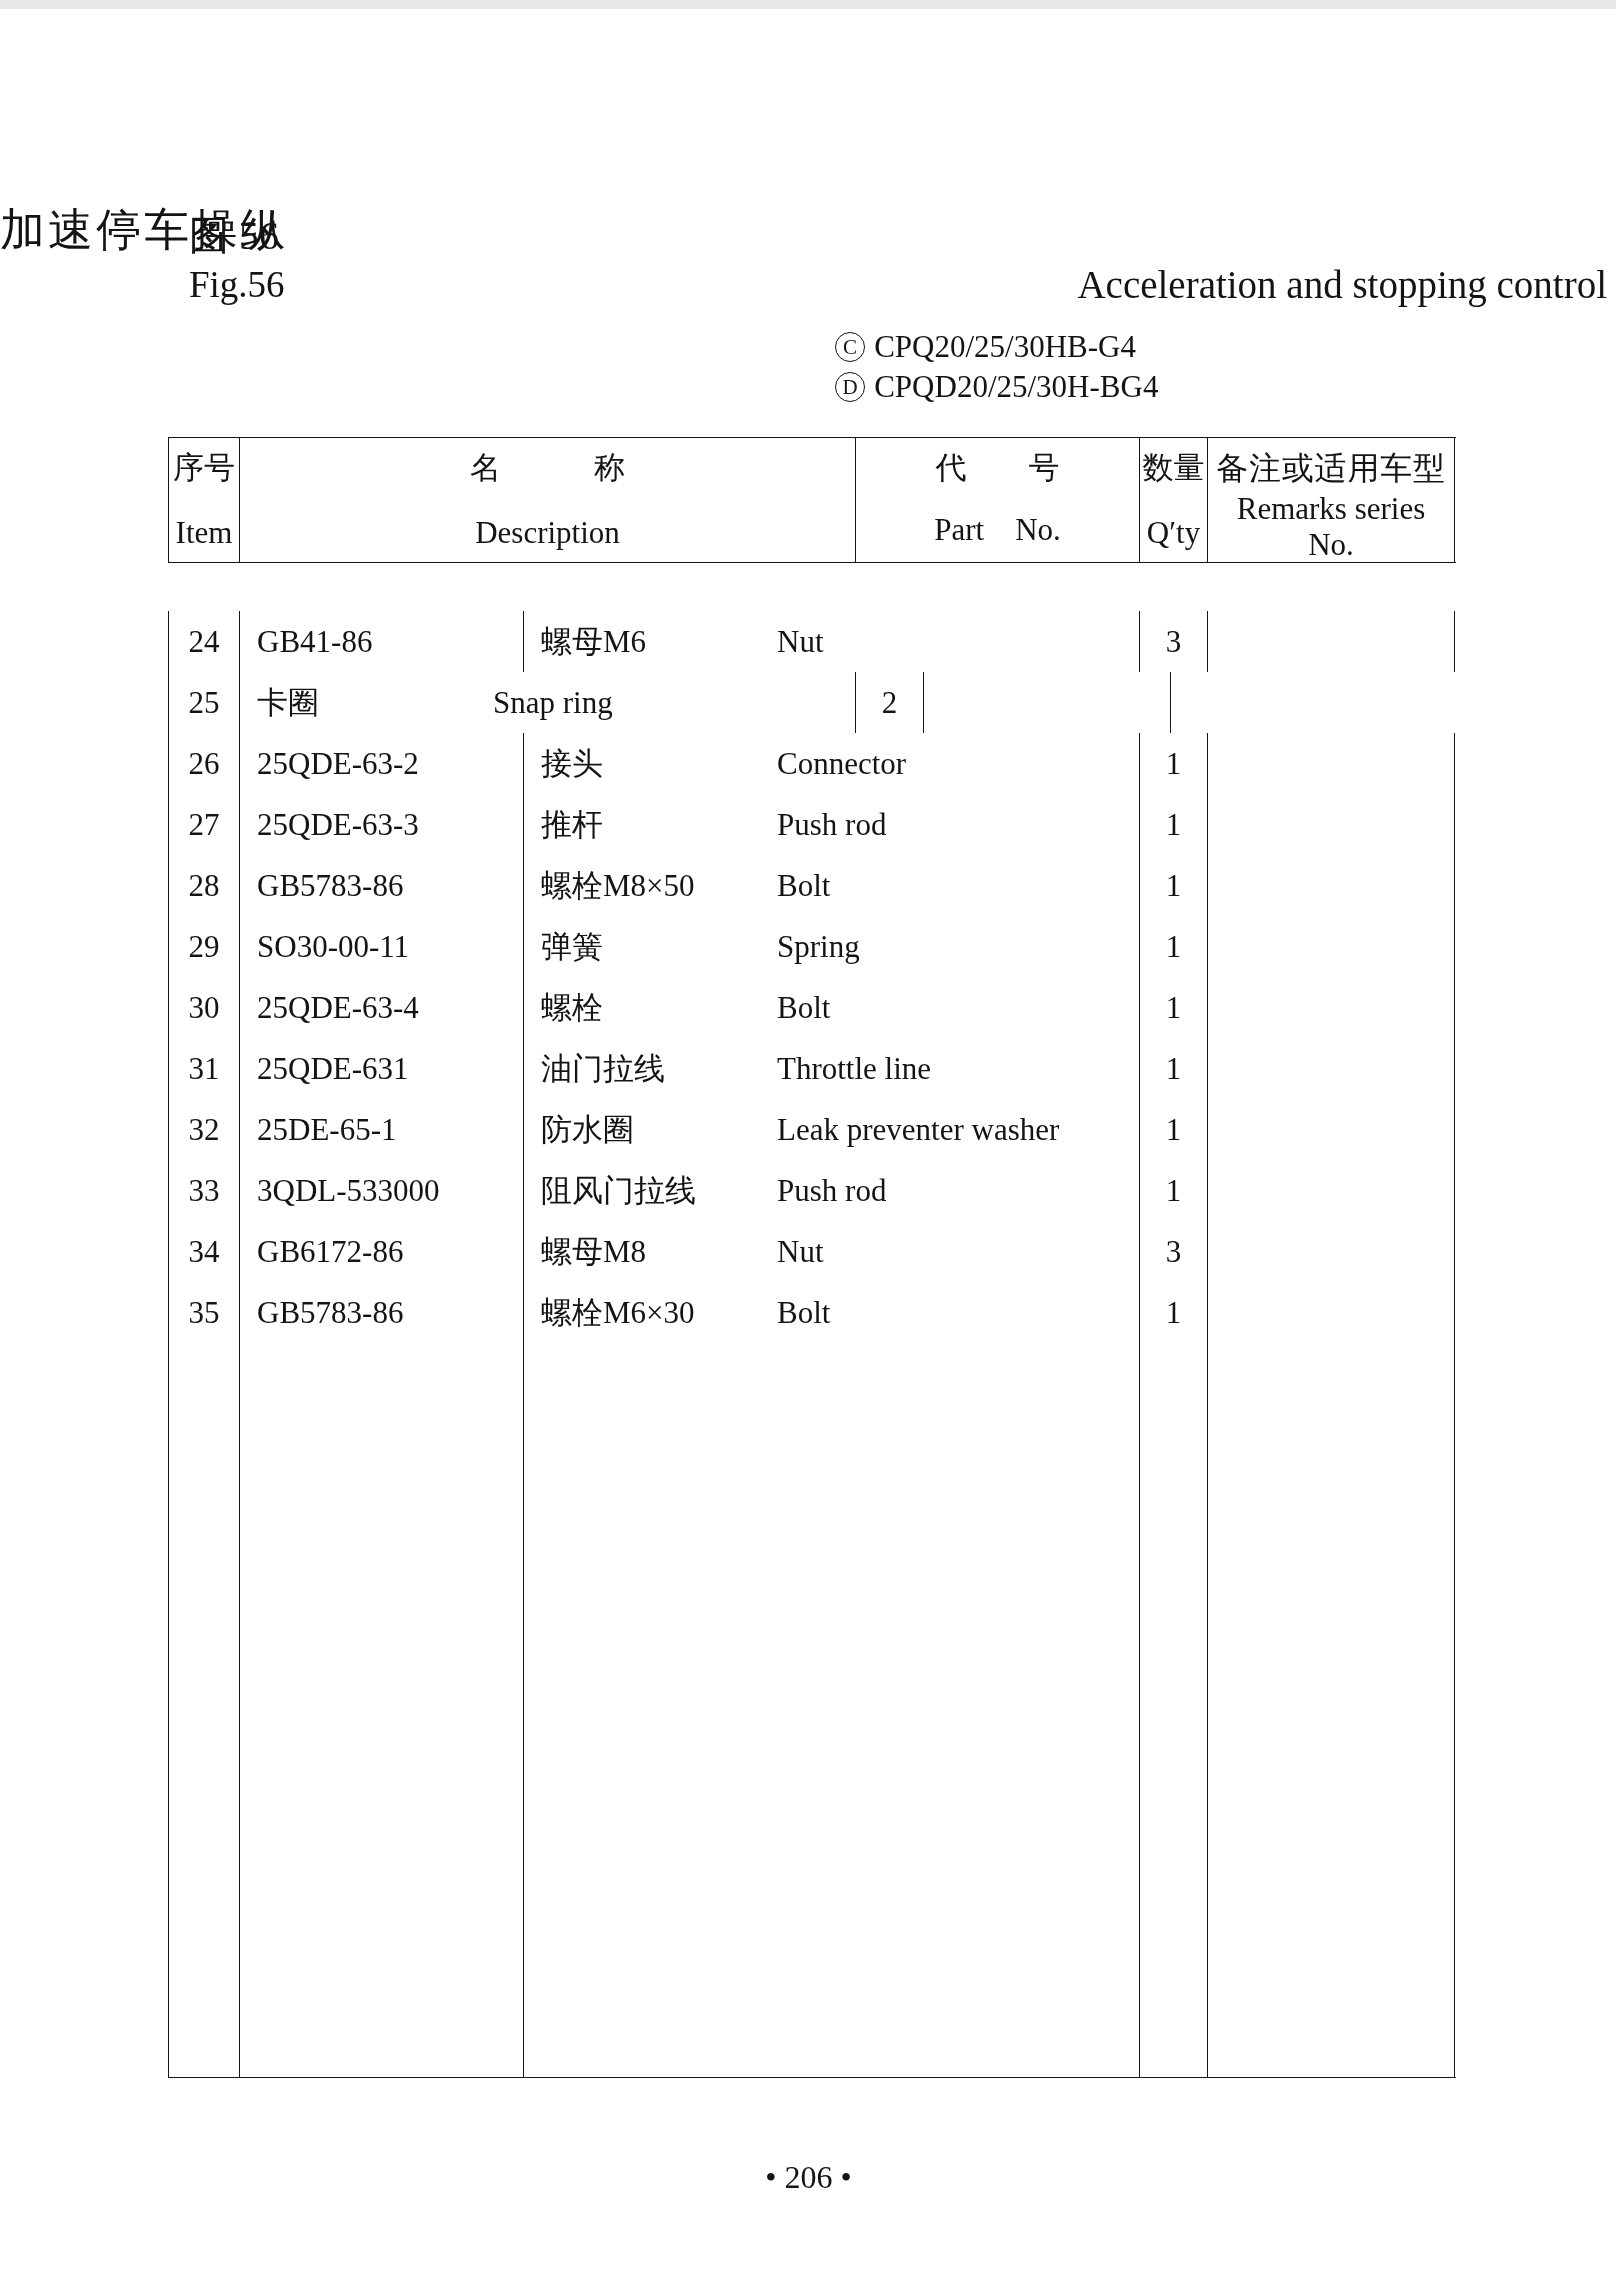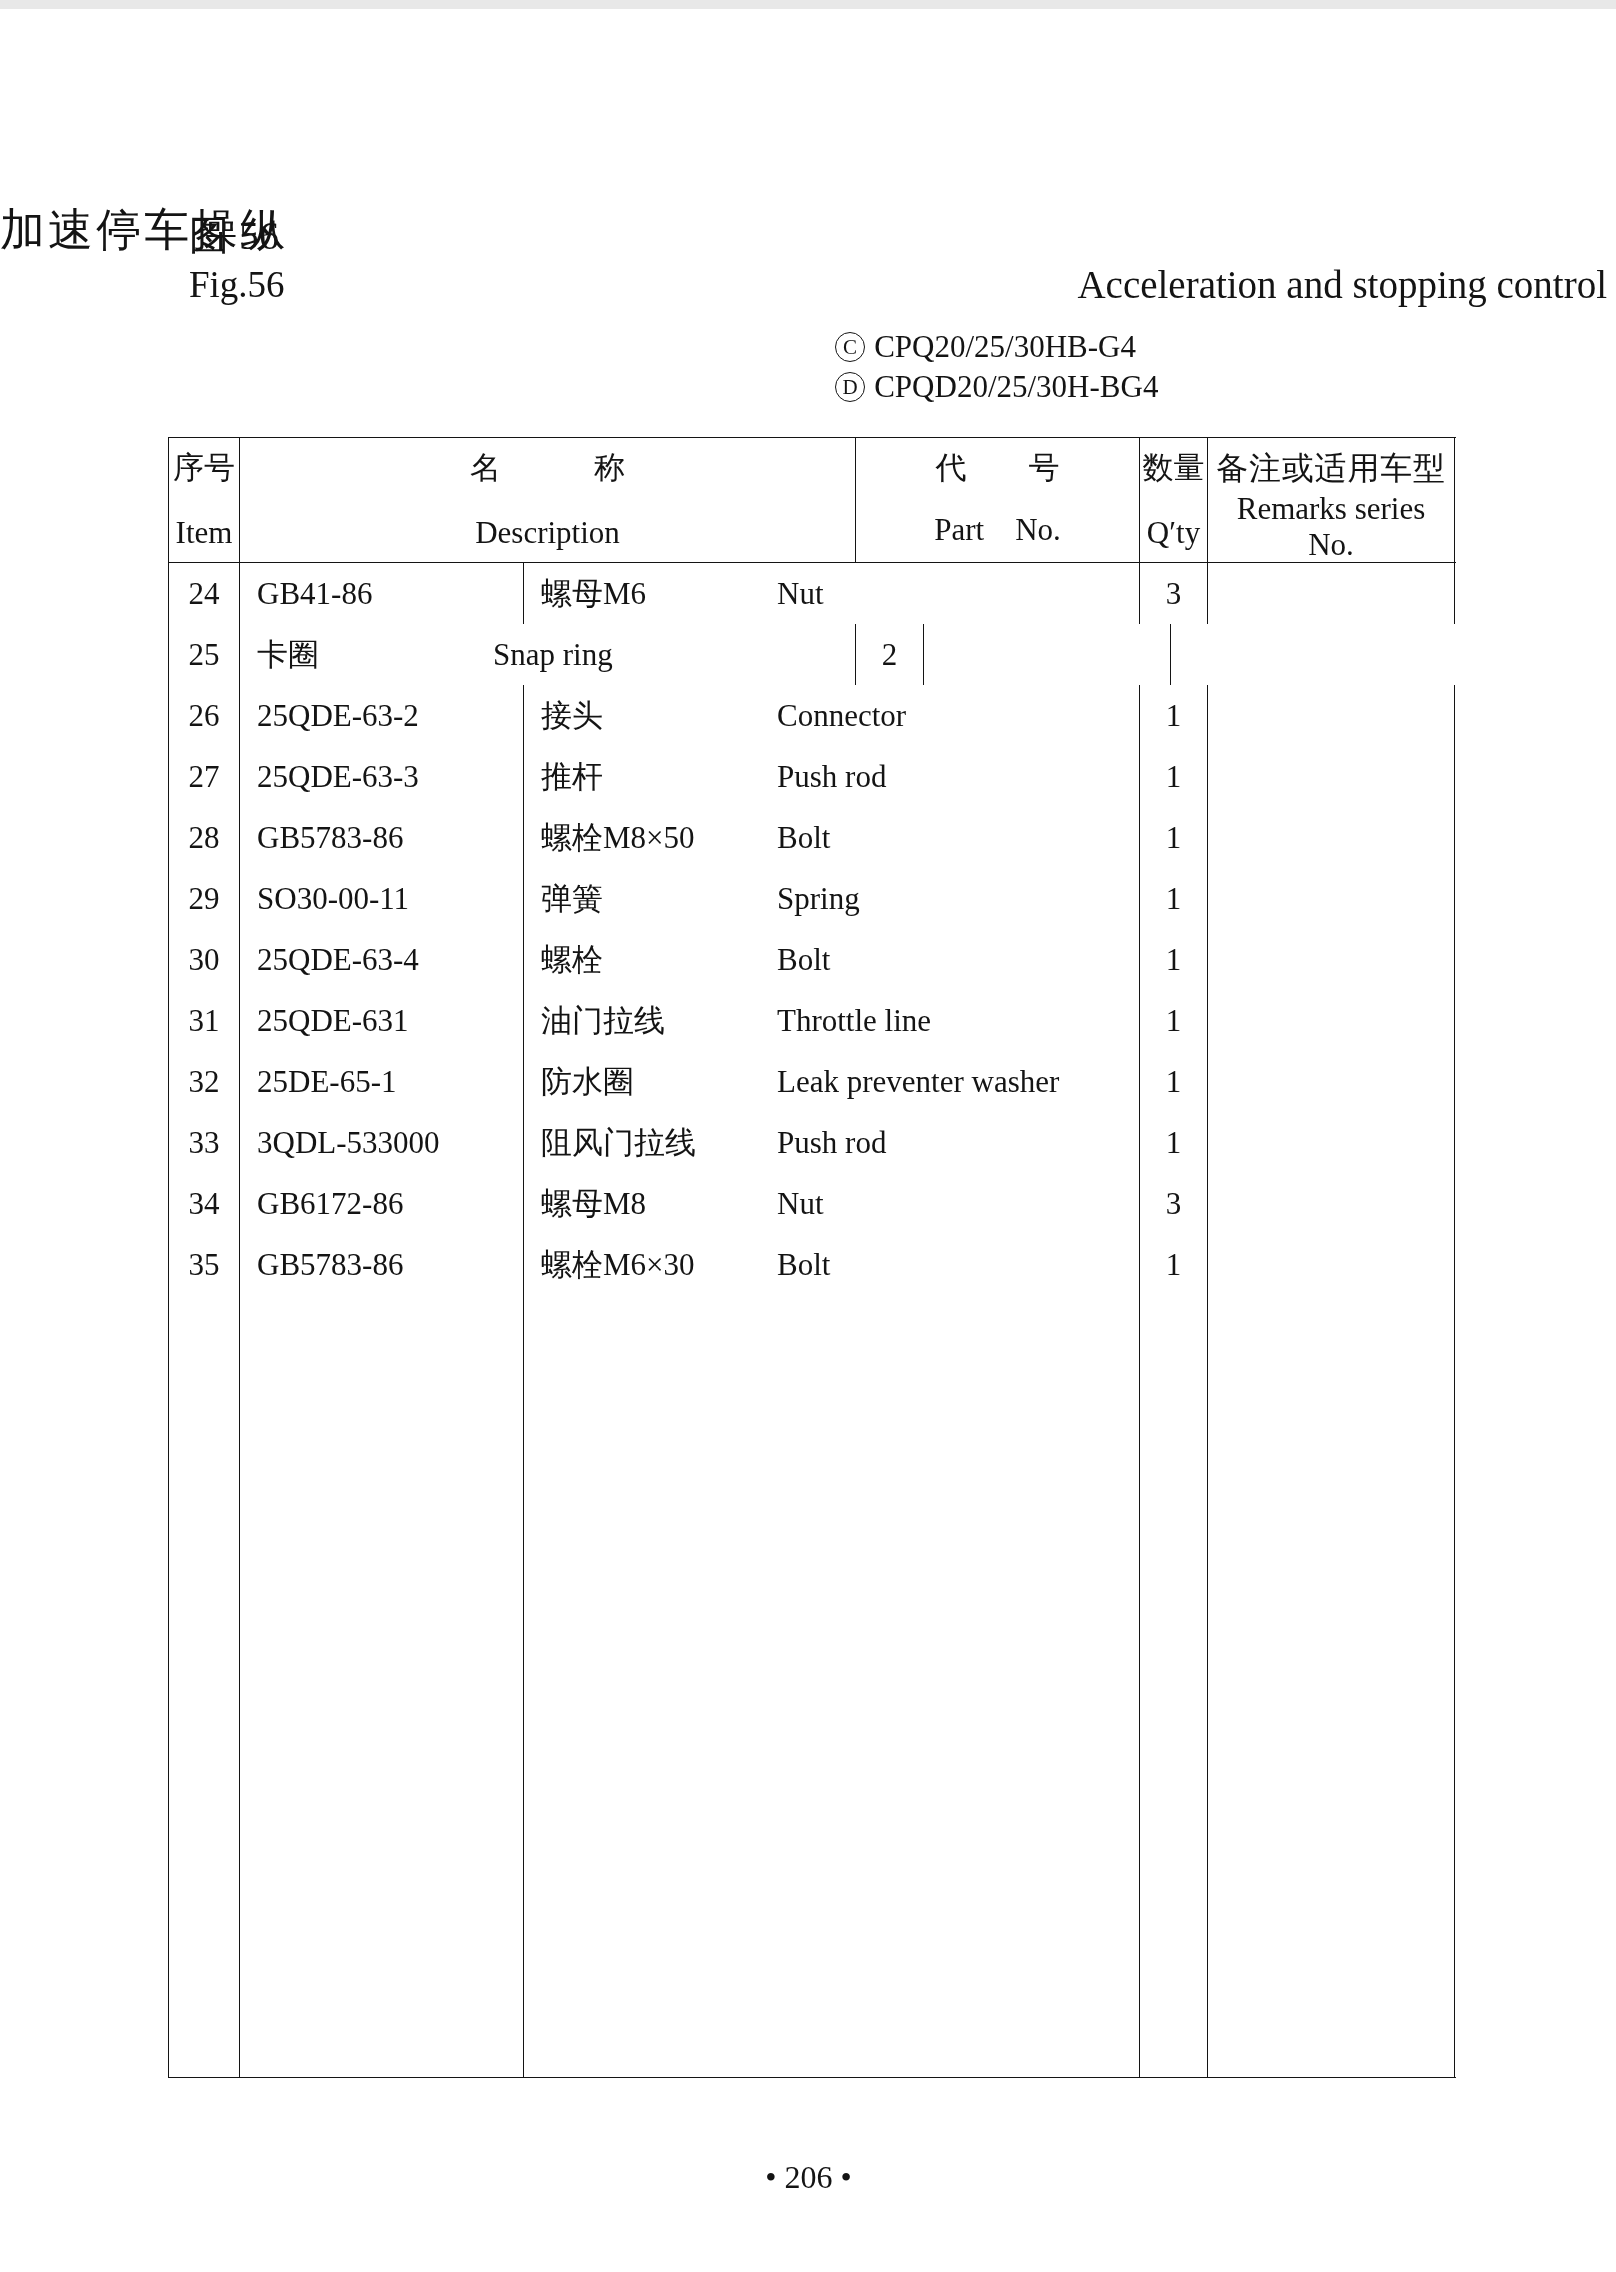--- a/index.html
+++ b/index.html
@@ -24,20 +24,21 @@
     display:inline-flex;align-items:center;justify-content:center;
     width:28px;height:28px;border:1.9px solid #141414;border-radius:50%;
     font-size:21px;margin-right:9.2px;flex:0 0 auto;line-height:1;
   }
   
   .ptable{
     position:absolute;left:168px;top:428px;width:1288px;height:1641px;
     border-top:1.5px solid #141414;border-bottom:1.5px solid #141414;
     display:flex;flex-direction:column;box-sizing:border-box;
     font-size:31px;
+    gap:48px;
   }
   .thead{display:flex;height:124px;border-bottom:1.5px solid #141414;flex:0 0 auto;}
   .tbody{display:flex;flex-direction:column;flex:1 1 auto;min-height:0;}
   .trow{display:flex;height:61px;flex:0 0 auto;}
   .trow.filler{flex:1 1 auto;height:auto;}
   .c{box-sizing:border-box;border-right:1.5px solid #141414;overflow:hidden;}
   .c1{width:72px;border-left:1.5px solid #141414;display:flex;align-items:center;justify-content:center;}
   .c2{width:284px;display:flex;align-items:center;padding-left:17px;}
   .c3{width:616px;display:flex;align-items:center;padding-left:17px;}
   .c3 .cn{flex:0 0 236px;width:236px;}

